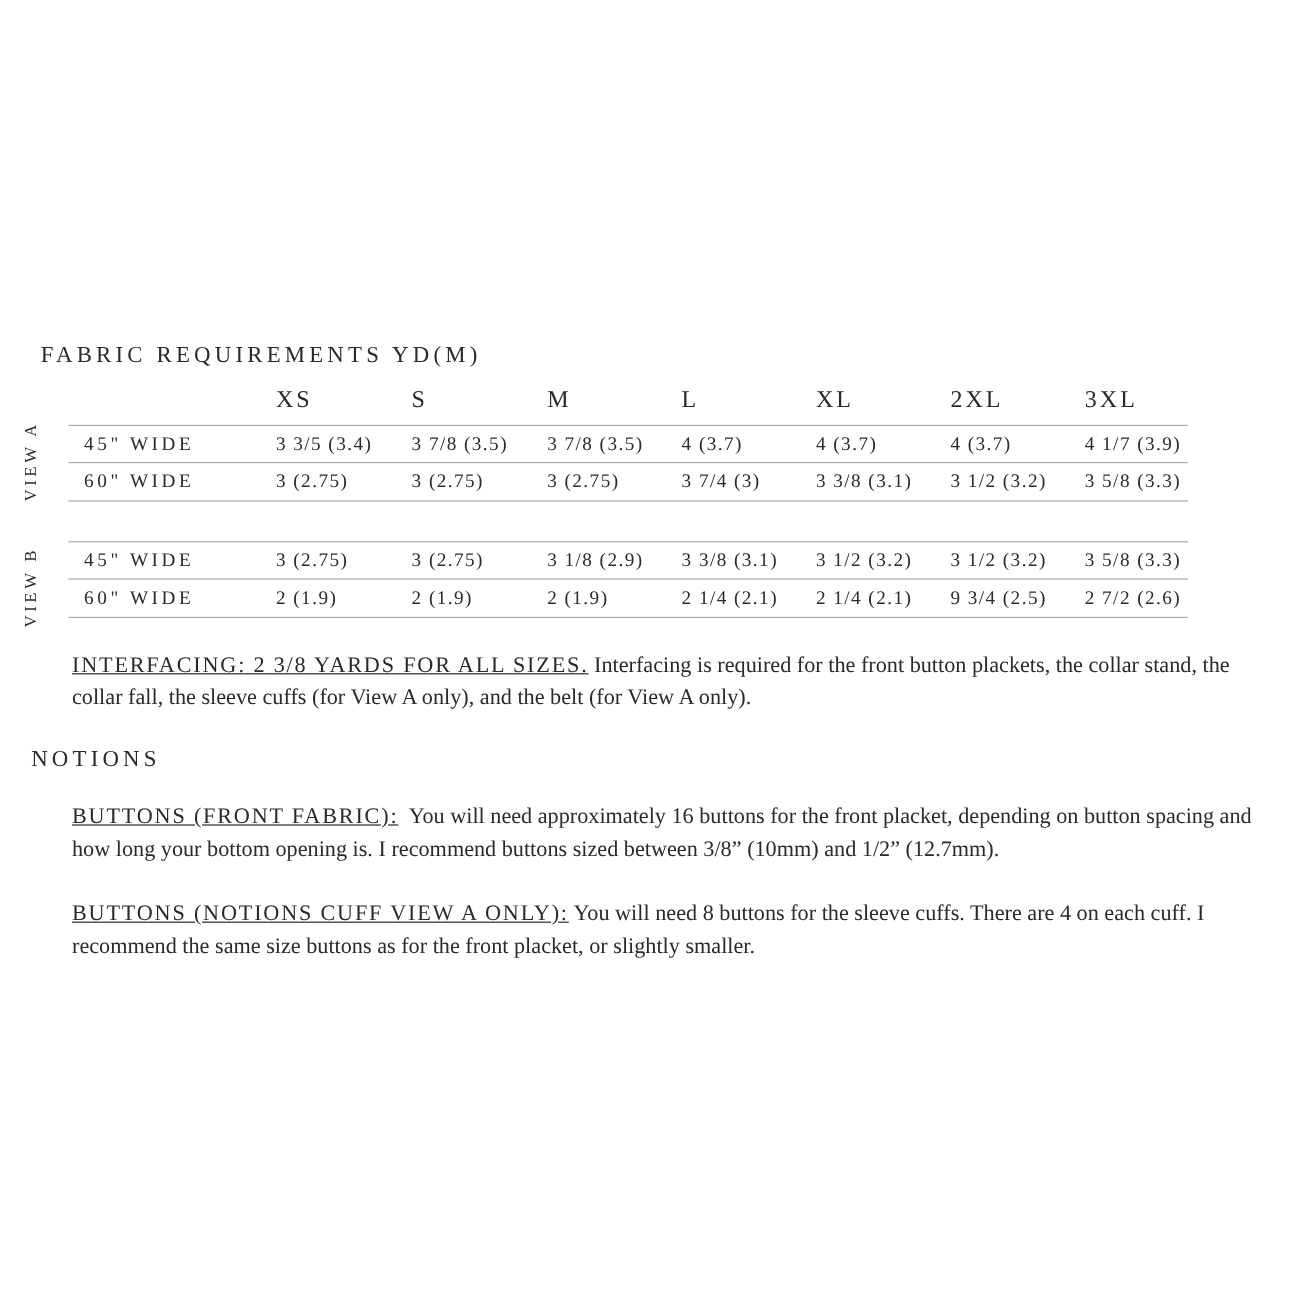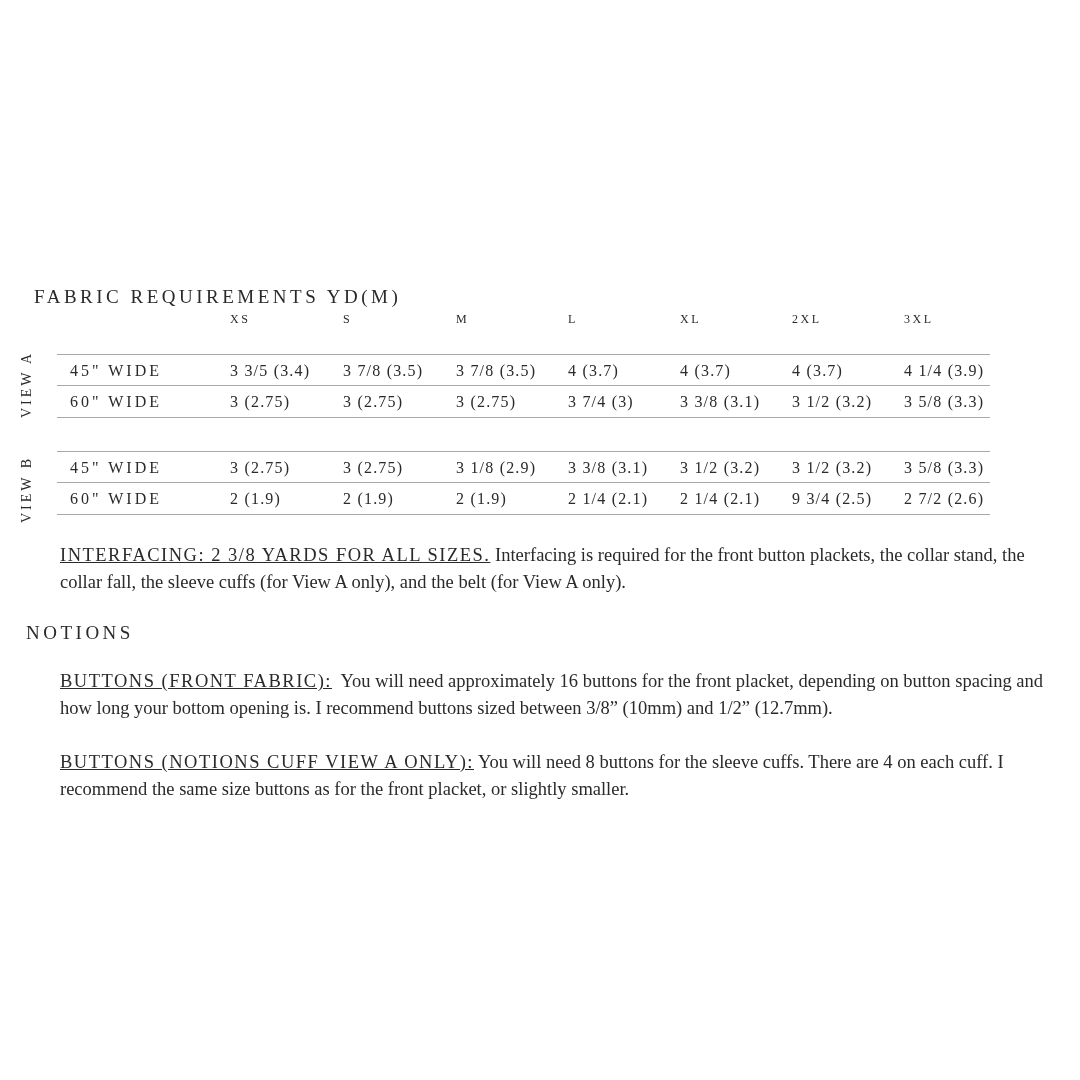--- a/index.html
+++ b/index.html
@@ -1,20 +1,20 @@
 <!DOCTYPE html>
 <html><head>
 <meta charset="utf-8">
 <style>
   html, body { margin:0; padding:0; background:#ffffff; }
   body { width:1080px; height:1080px; position:relative; overflow:hidden;
          font-family:"Liberation Serif", "DejaVu Serif", serif; color:#2a2a2a; }
   .title { position:absolute; top:286px; left:0; width:864px; text-align:left;
            font-size:19px; letter-spacing:3.5px;margin-left:34px; }
-  .hdr { position:absolute; top:312px; font-size:12px; letter-spacing:2.5px; }
+  .hdr { position:absolute; top:322px; font-size:20px; letter-spacing:2.5px; }
   .rule { position:absolute; left:57px; width:933px; height:0; border-top:1.5px solid #a8a8a8; }
   .cell { position:absolute; font-size:16px; letter-spacing:1.2px; white-space:nowrap; }
   .rowlabel { position:absolute; left:70px; font-size:16px; letter-spacing:3px; white-space:nowrap; }
   .vlabel { position:absolute; font-size:14px; letter-spacing:3px; transform:rotate(-90deg);
             transform-origin:left top; white-space:nowrap; }
   .para { position:absolute; left:60px; width:985px; font-size:18.5px; line-height:27px; }
   .caps { letter-spacing:1.5px;text-decoration:underline; }
   .notions { position:absolute; top:622px; left:13px; width:1080px; 
              font-size:19px; letter-spacing:3.5px;margin-left:13px; }
 </style>
@@ -34,21 +34,21 @@
 <div class="vlabel" style="left:19px;top:418px">VIEW A</div>
 <div class="rule" style="top:354px"></div>
 <div>
   <div class="rowlabel" style="top:362px">45" WIDE</div>
   <div class="cell" style="left:230px;top:362px">3 3/5 (3.4)</div>
   <div class="cell" style="left:343px;top:362px">3 7/8 (3.5)</div>
   <div class="cell" style="left:456px;top:362px">3 7/8 (3.5)</div>
   <div class="cell" style="left:568px;top:362px">4 (3.7)</div>
   <div class="cell" style="left:680px;top:362px">4 (3.7)</div>
   <div class="cell" style="left:792px;top:362px">4 (3.7)</div>
-  <div class="cell" style="left:904px;top:362px">4 1/4 (3.9)</div>
+  <div class="cell" style="left:904px;top:362px">4 1/7 (3.9)</div>
 </div>
 <div class="rule" style="top:385px"></div>
 <div>
   <div class="rowlabel" style="top:393px">60" WIDE</div>
   <div class="cell" style="left:230px;top:393px">3 (2.75)</div>
   <div class="cell" style="left:343px;top:393px">3 (2.75)</div>
   <div class="cell" style="left:456px;top:393px">3 (2.75)</div>
   <div class="cell" style="left:568px;top:393px">3 7/4 (3)</div>
   <div class="cell" style="left:680px;top:393px">3 3/8 (3.1)</div>
   <div class="cell" style="left:792px;top:393px">3 1/2 (3.2)</div>

